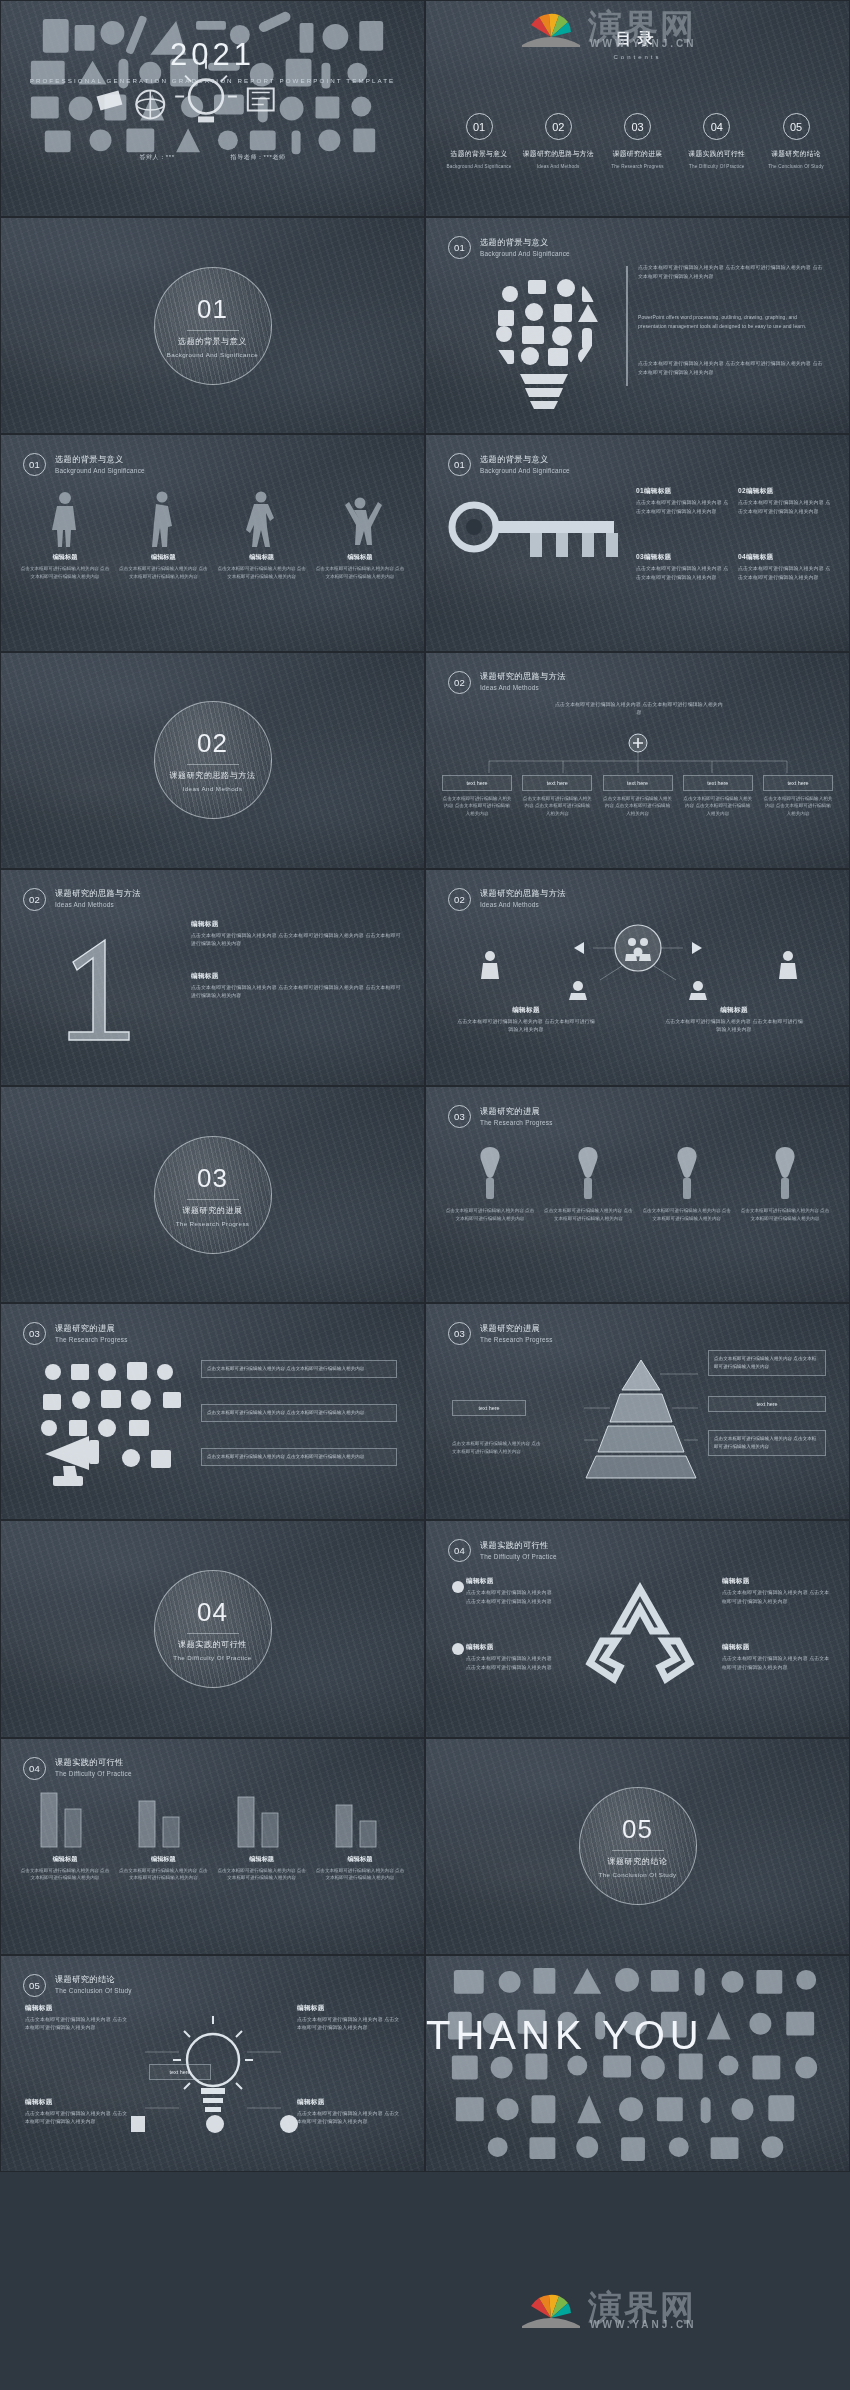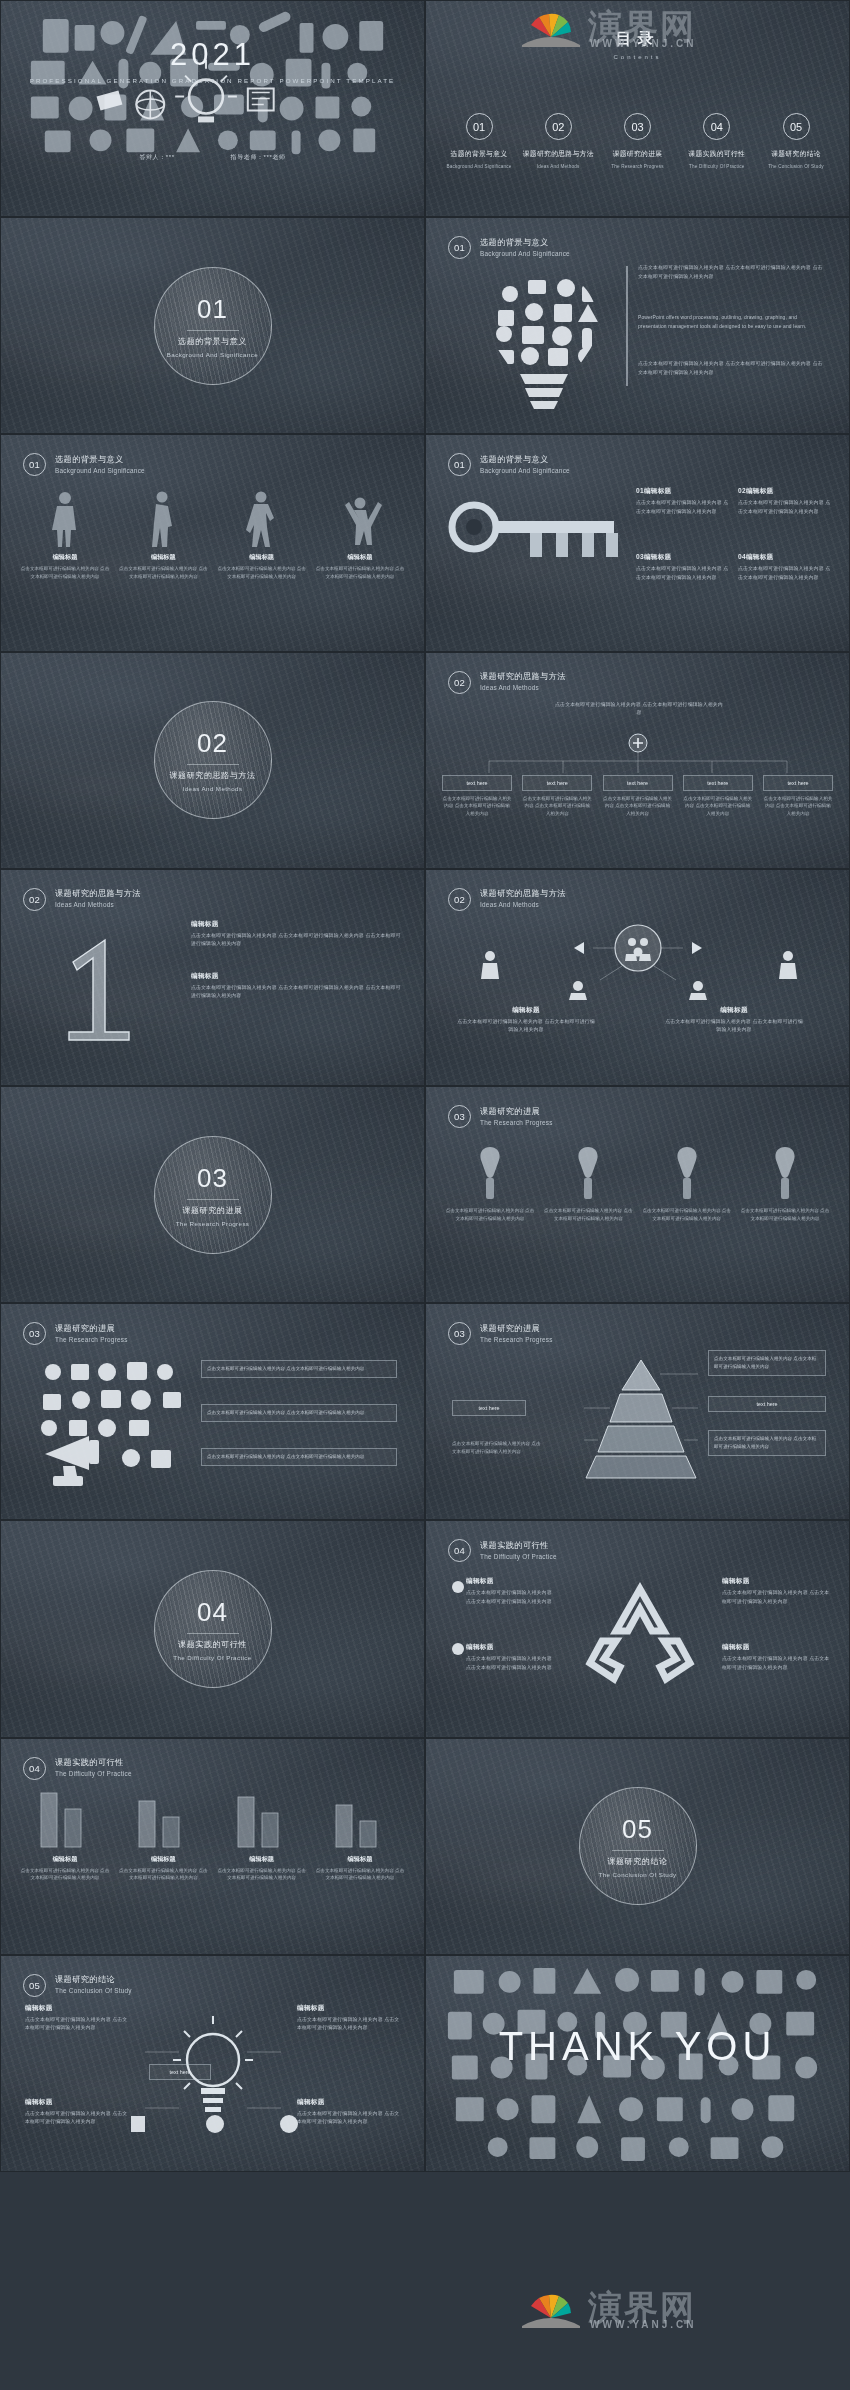--- a/index.html
+++ b/index.html
@@ -96,21 +96,21 @@
   .toc-row{ position:absolute; left:16px; right:16px; top:112px; display:flex; justify-content:space-between;}
   .toc-item{ width:74px; text-align:center;}
   .toc-item .circ{
     width:27px;height:27px;border-radius:50%;margin:0 auto 9px;
     border:1.2px solid rgba(230,236,242,.8);
     display:flex;align-items:center;justify-content:center;font-size:11px;color:#eef2f6;}
   .toc-item .cn{ font-size:6.8px;color:#e4eaef;letter-spacing:.3px;}
   .toc-item .en{ font-size:4.6px;color:#aeb8c1;margin-top:5px;letter-spacing:.2px;}
 
   
-  .ty{ position:absolute; left:0;right:0; top:70px; text-align:center;}
+  .ty{ position:absolute; left:0;right:0; top:59px; }
   .ty .big{ font-size:40px;color:#f2f6fa;font-weight:300;letter-spacing:5px;line-height:1;}
   .ty .sub{ font-size:16px;color:#e9eef3;letter-spacing:4px;margin-top:12px;font-weight:bold;}
 
   
   .wm{ position:absolute; z-index:9; pointer-events:none; display:flex; align-items:center; gap:6px;}
   .wm .fan{ position:relative; width:62px; height:40px; }
   .wm .yj{ font-size:34px; color:rgba(150,158,166,.62); font-weight:bold; letter-spacing:2px;
            font-family:"DejaVu Sans", sans-serif; }
   .wm .url{ position:absolute; font-size:10px; color:rgba(168,176,184,.75); letter-spacing:3px;font-weight:bold; }
 

